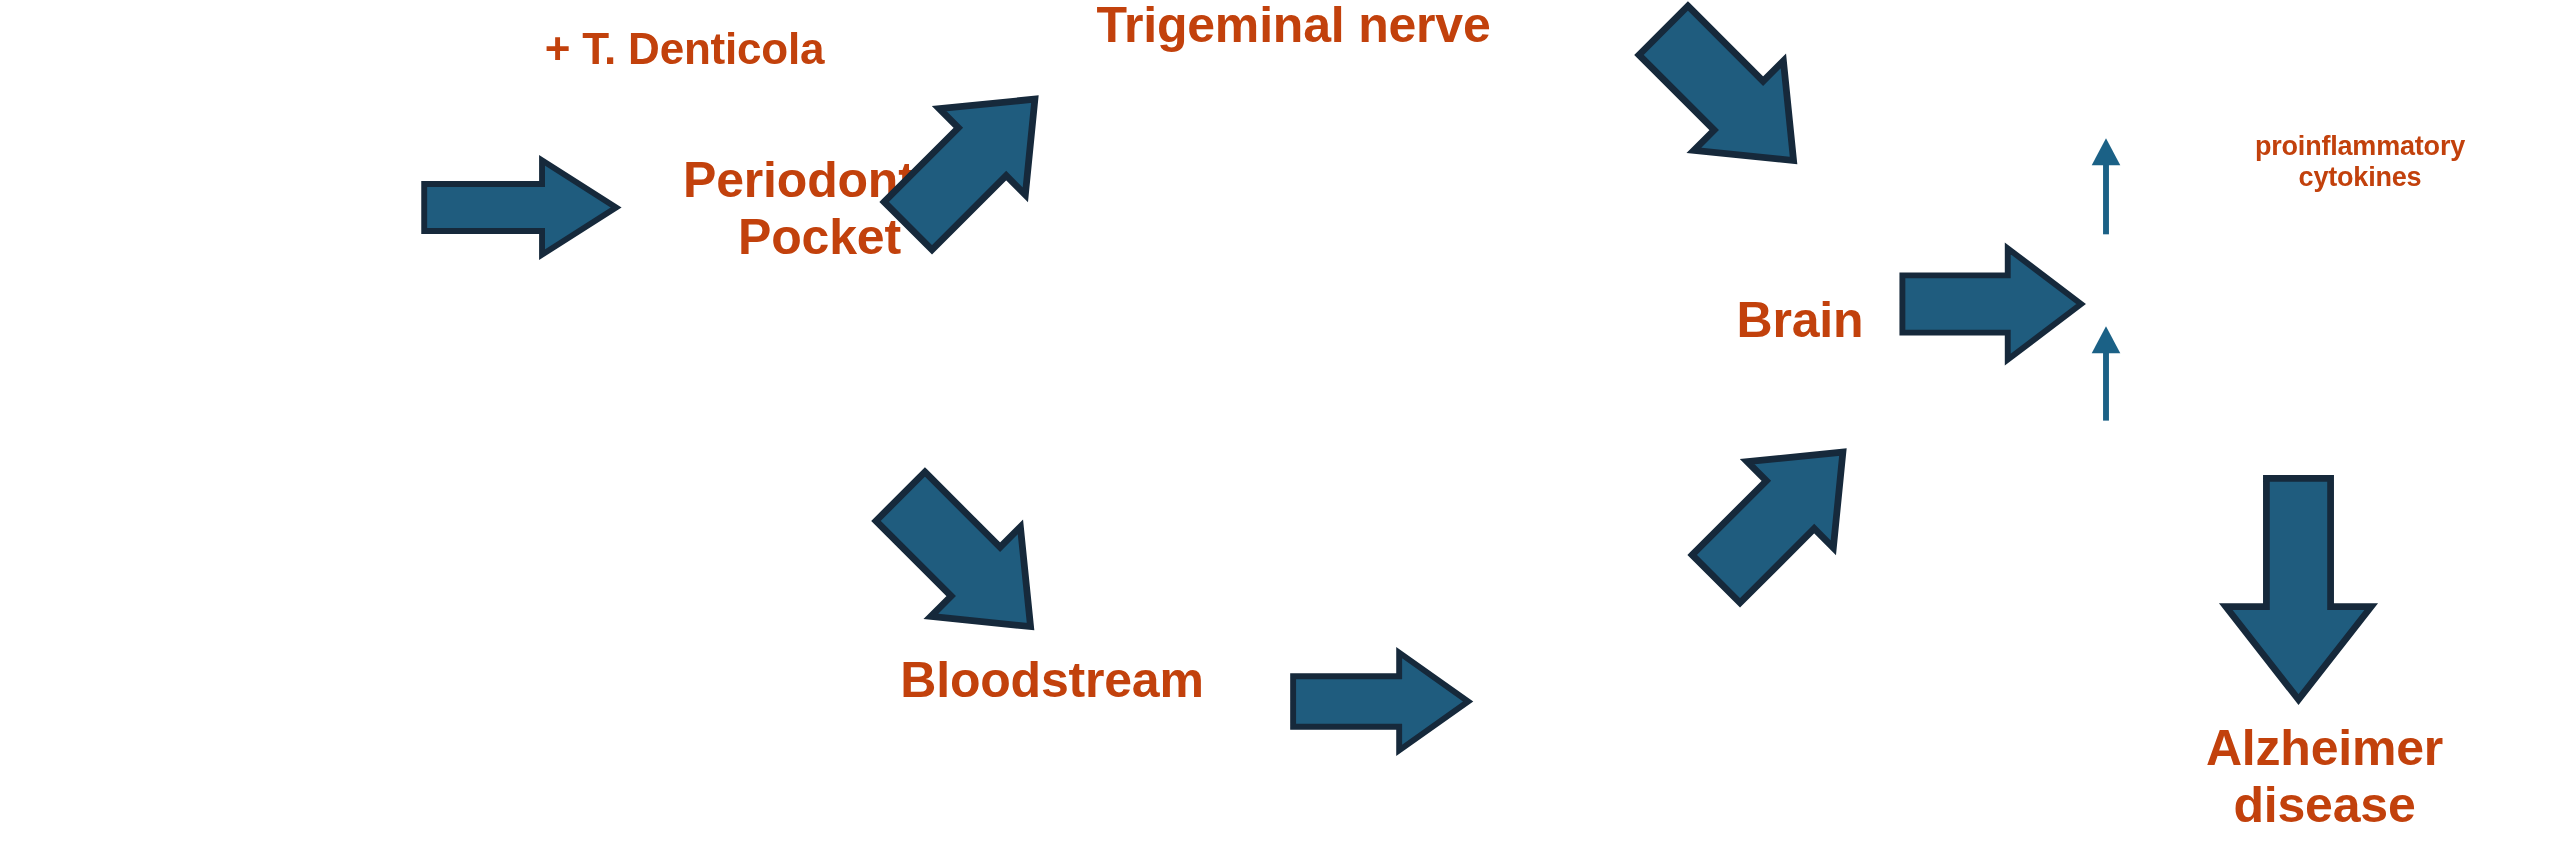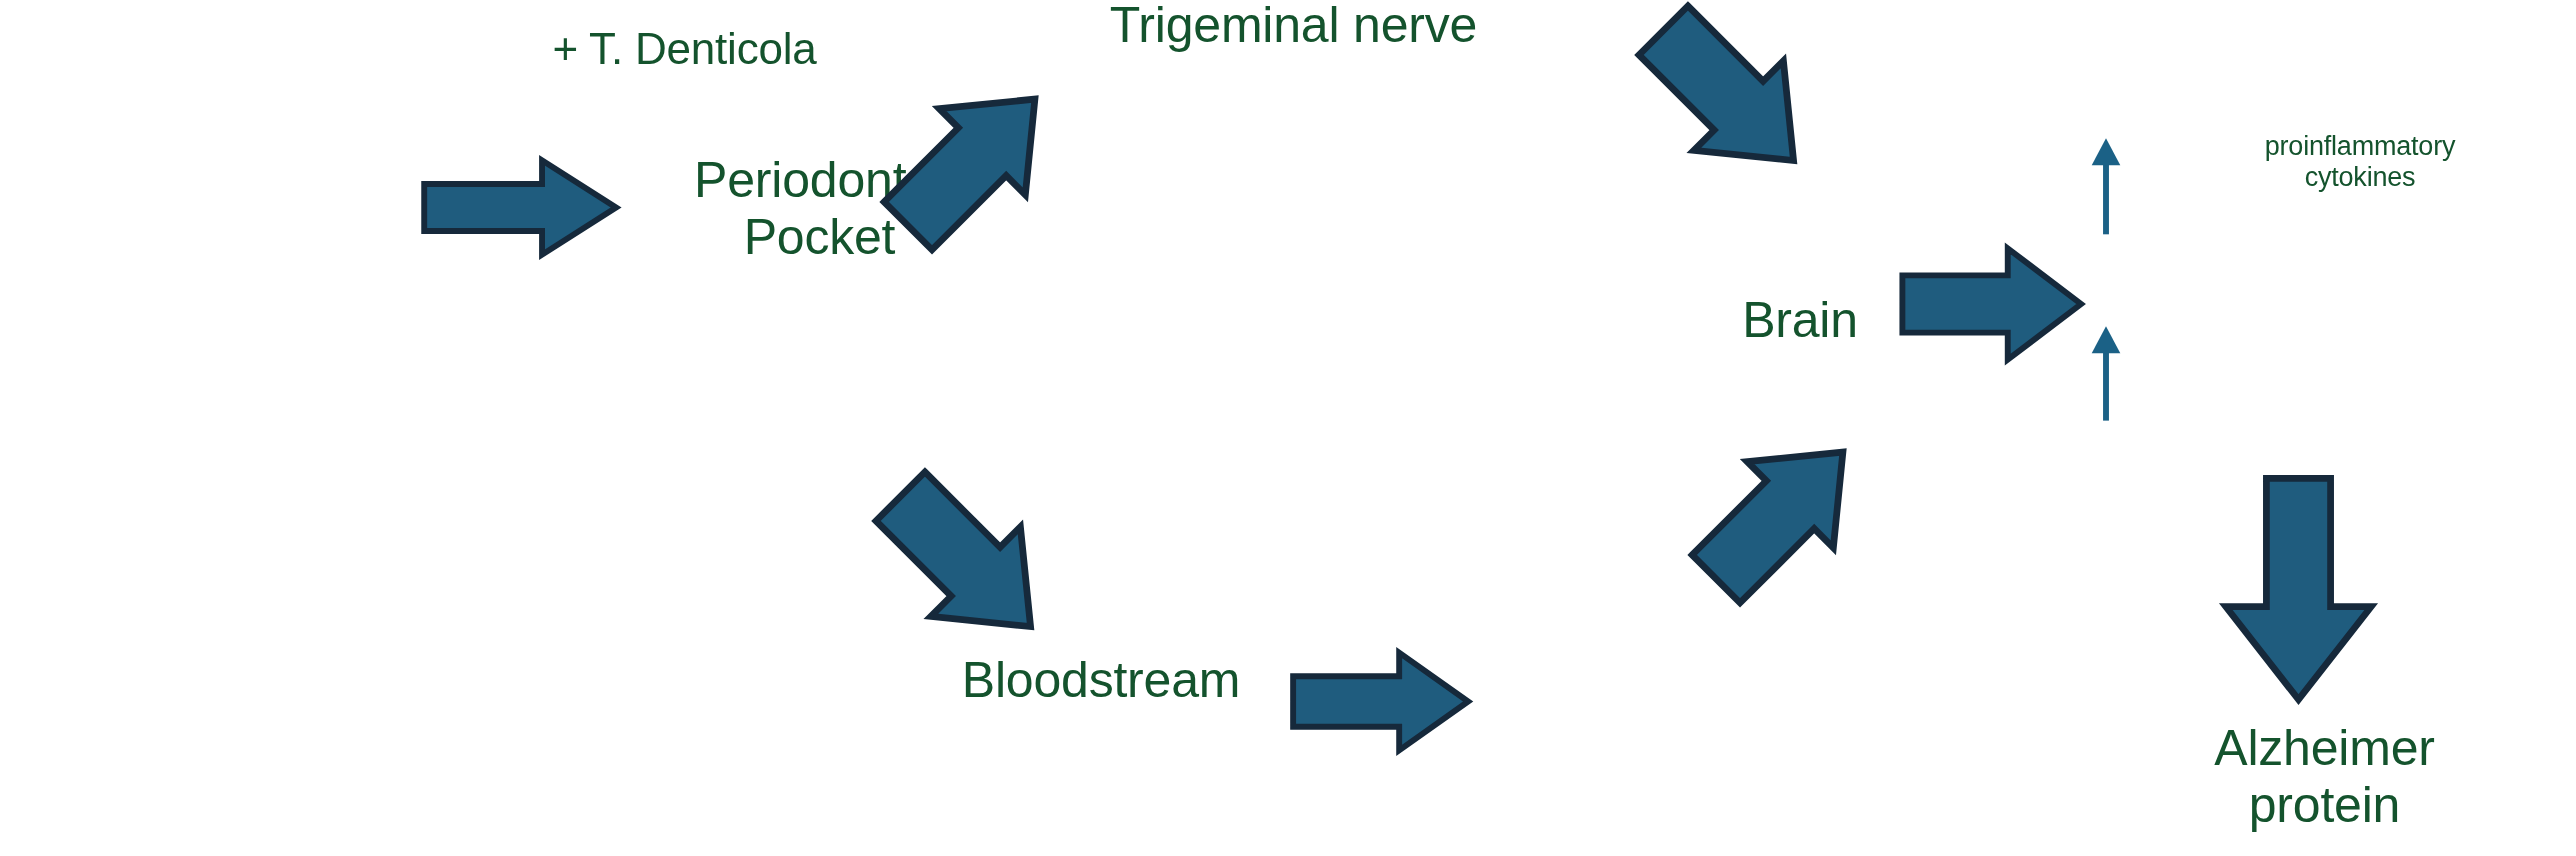--- a/index.html
+++ b/index.html
@@ -11,24 +11,24 @@
     position: relative;
     width: 2576px;
     height: 857px;
     background: #ffffff;
     font-family: "Liberation Sans", sans-serif;
     color: #000000;
     overflow: hidden;
   }
   .lbl {
     position: absolute;
-    color: #14532d;
+    color: #c2410c;
     line-height: 1.13;
     white-space: pre-line;
-    font-weight: 400;
+    font-weight: 700;
     letter-spacing: -0.2px;
   }
   .c  { text-align: center; }
   .l  { text-align: left; }
 
   .arrow {
     position: absolute;
     pointer-events: none;
   }
   .arrow svg { display: block; overflow: visible; }
@@ -45,31 +45,31 @@
 <div id="stage">
 
 
   <div class="lbl c fs-mid" style="left:473px; top:24px; width:423px;">+ T. Denticola</div>
 
   <div class="lbl c fs-big" style="left:625px; top:152px; width:389px;">Periodontal
 Pocket</div>
 
   <div class="lbl c fs-big" style="left:1006px; top:-3.4px; width:575px;">Trigeminal nerve</div>
 
-  <div class="lbl c fs-big" style="left:894px; top:652px; width:414px;">Bloodstream</div>
+  <div class="lbl c fs-big" style="left:845px; top:652px; width:414px;">Bloodstream</div>
 
 
   <div class="lbl c fs-big" style="left:1673px; top:272px; width:254px;margin-top:20px;">Brain</div>
 
   <div class="lbl l fs-small" style="left:2157px; top:131px; width:406px; text-align:center;">proinflammatory
 cytokines</div>
 
 
   <div class="lbl c fs-big" style="left:2147px; top:720px; width:355px;">Alzheimer
-protein</div>
+disease</div>
 
   <div class="arrow" style="left:424px; top:157px; width:194px; height:101px;">
     <svg viewBox="0 0 230 120" width="194" height="101" aria-hidden="true">
       <polygon points="0,32 140,32 140,4 228,60 140,116 140,88 0,88" fill="#1f5c7e" stroke="#16293b" stroke-width="7" stroke-linejoin="miter"></polygon>
     </svg>
   </div>
 
   <div class="arrow" style="left:870px; top:61px; width:203px; height:203px;">
     <svg viewBox="0 0 240 240" width="203" height="203" aria-hidden="true">
       <g transform="rotate(-45 120 120)">

